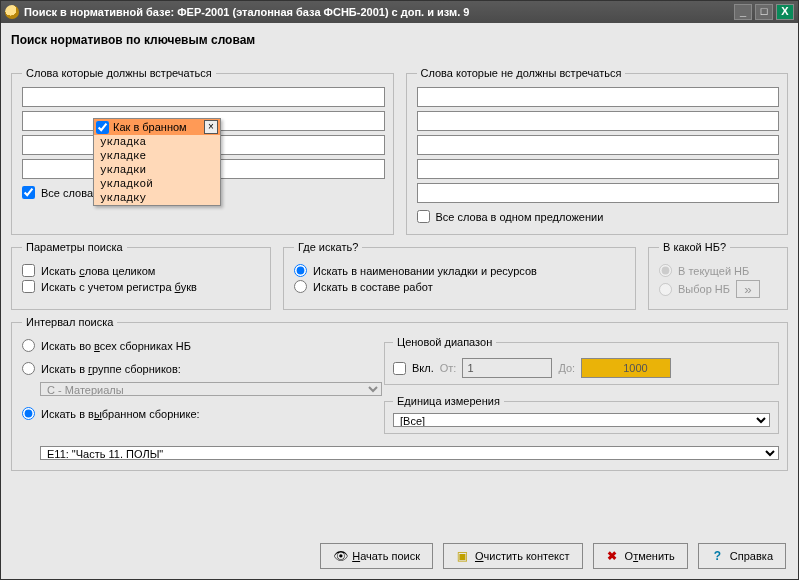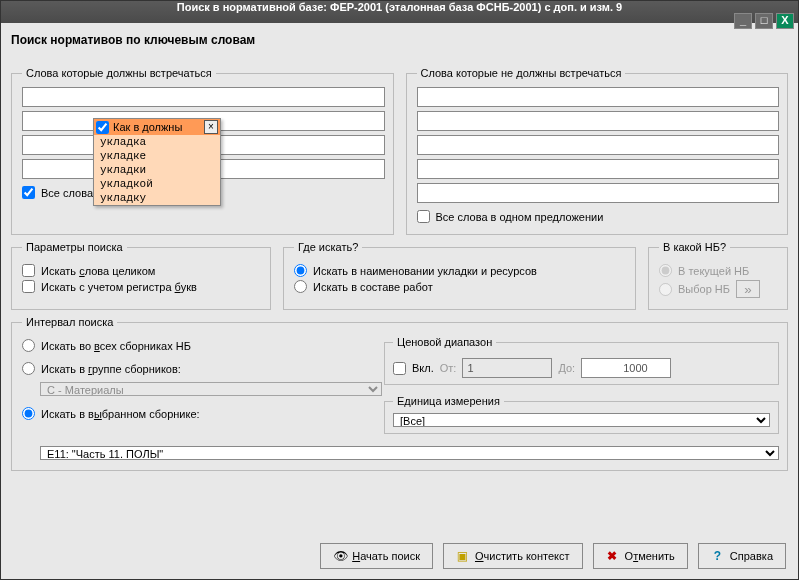--- a/index.html
+++ b/index.html
@@ -1,18 +1,18 @@
 <!DOCTYPE html>
 <html><head>
 <meta charset="utf-8">
 <style>
 * { box-sizing: border-box; margin: 0; padding: 0; }
 body { font-family: Tahoma, Arial, sans-serif; font-size: 11px; background: #5a5a5a; width: 799px; height: 580px; overflow: hidden; }
 .window { width: 799px; height: 580px; background: #e8e8e8; border: 1px solid #333; display: flex; flex-direction: column; }
-.titlebar { background: linear-gradient(to bottom, #5a5a5a, #4a4a4a); height: 22px; display: flex; align-items: center; padding: 0 4px; color: #fff; font-weight: bold; font-size: 11px; flex-direction: column; }
+.titlebar { background: linear-gradient(to bottom, #5a5a5a, #4a4a4a); height: 22px; display: flex; align-items: center; padding: 0 4px; color: #fff; font-weight: bold; font-size: 11px; }
 .titlebar .app-icon { width: 14px; height: 14px; margin-right: 5px; display: inline-block; background: radial-gradient(circle at 40% 35%, #ffe08a 0 45%, #b8860b 46% 100%); border-radius: 50%; }
 .titlebar-buttons { margin-left: auto; display: flex; gap: 3px; }
 .tb-btn { width: 18px; height: 16px; background: #6a6a6a; border: 1px solid #888; color: #fff; font-size: 11px; line-height: 13px; text-align: center; cursor: pointer; }
 .tb-close { background: #0a8a5a; }
 .content { flex: 1; padding: 10px 10px 6px; position: relative; }
 .heading { font-weight: bold; font-size: 12px; margin-bottom: 20px; }
 fieldset { border: 1px solid #bbb; padding: 8px 8px 8px 10px; margin-bottom: 6px; }
 legend { padding: 0 4px; font-size: 11px; }
 .row2 { display: flex; gap: 12px; }
 .col { flex: 1; }
@@ -149,40 +149,40 @@
         </div>
         <div class="interval-right">
           <fieldset style="margin-bottom:10px; padding:6px 8px;">
             <legend>Ценовой диапазон</legend>
             <div class="price-row">
               <input type="checkbox" style="">
               <span>Вкл.</span>
               <span class="disabled">От:</span>
               <input type="text" disabled="" style="width: 90px; background: rgb(232, 232, 232);" value="1">
               <span class="disabled">До:</span>
-              <input type="text" disabled="" style="width: 90px; background: #ffffff; padding-left: 41px;" value="1000">
+              <input type="text" disabled="" style="width: 90px; background: #eab308; padding-left: 41px;" value="1000">
             </div>
           </fieldset>
           <fieldset style="padding:6px 8px;">
             <legend>Единица измерения</legend>
             <select class="combo">
               <option>[Все]</option>
             </select>
           </fieldset>
         </div>
       </div>
       <select class="combo" style="margin:6px 0 2px 18px; width: calc(100% - 18px);">
         <option>E11: "Часть 11. ПОЛЫ"</option>
       </select>
     </fieldset>
 
     <div class="autocomplete">
       <div class="ac-header">
         <input type="checkbox" checked="" style="">
-        <span>Как в должны</span>
+        <span>Как в бранном</span>
         <span class="ac-close">×</span>
       </div>
       <div class="ac-item">укладка</div>
       <div class="ac-item">укладке</div>
       <div class="ac-item">укладки</div>
       <div class="ac-item">укладкой</div>
       <div class="ac-item">укладку</div>
     </div>
   </div>
 

